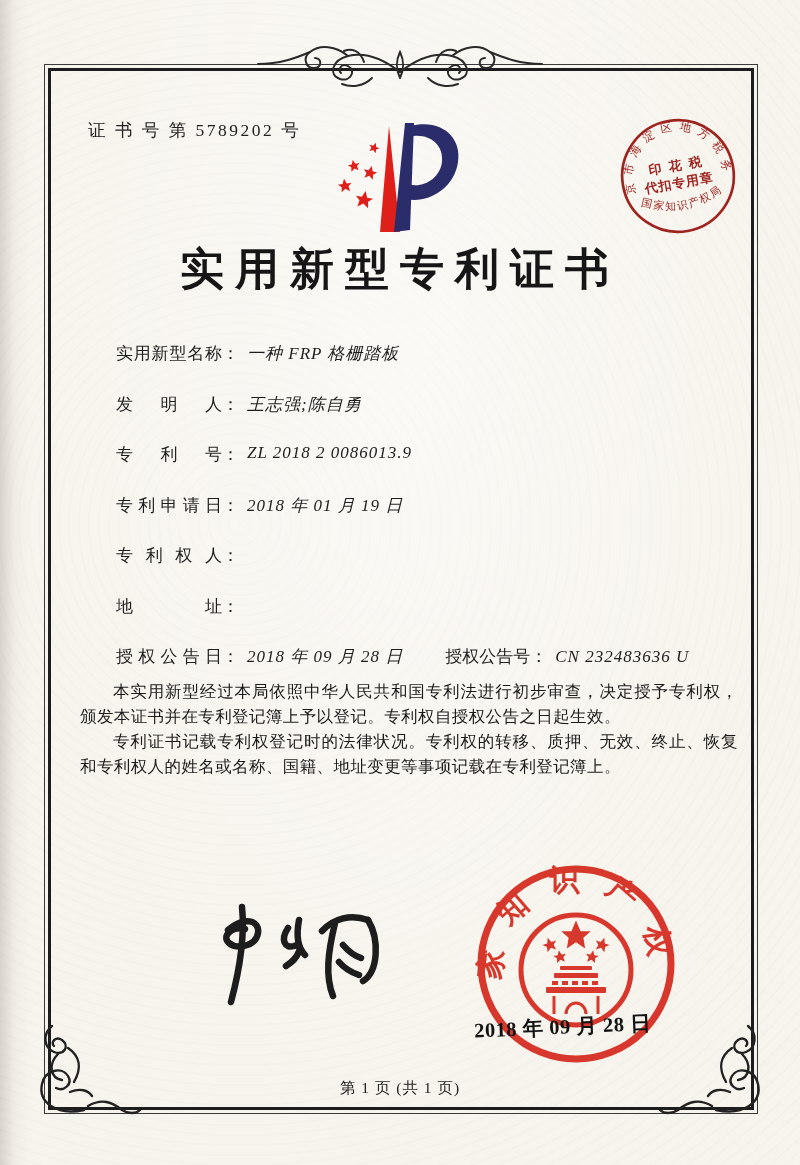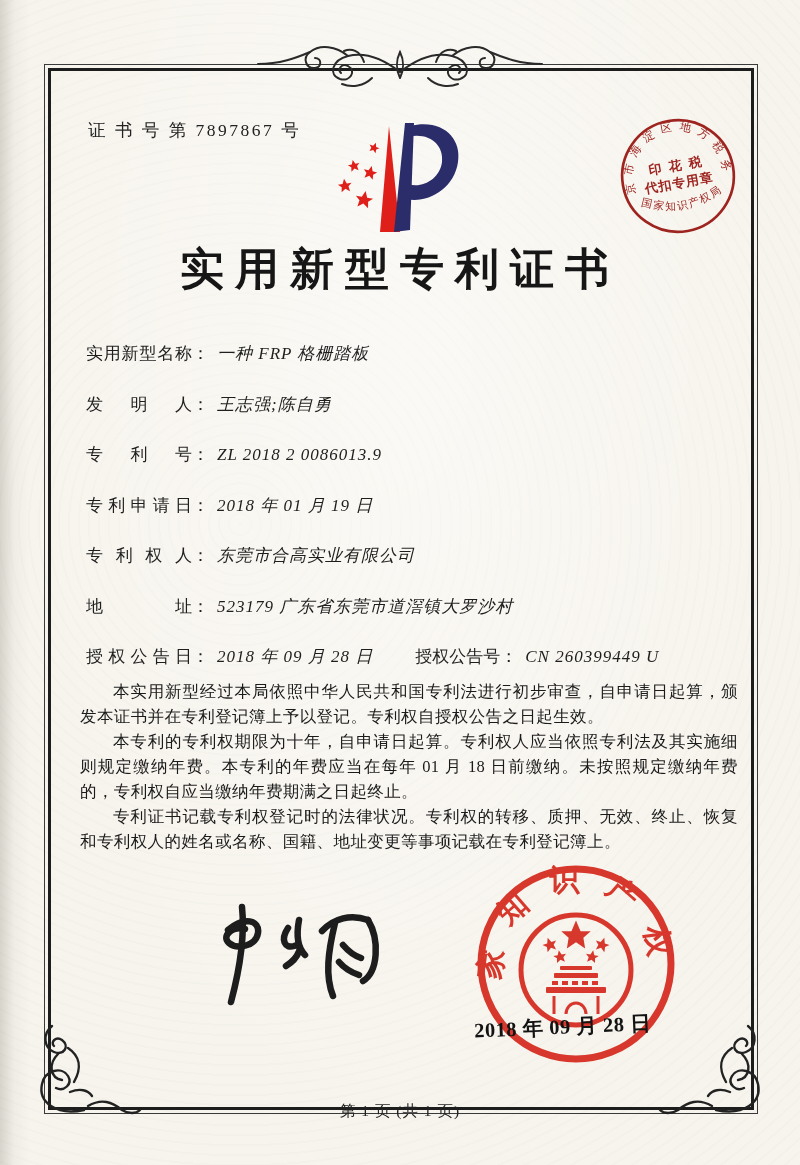--- a/index.html
+++ b/index.html
@@ -34,21 +34,21 @@
   .title{
     position:absolute;left:0;top:240px;width:800px;
     text-align:center;font-size:44px;font-weight:600;color:#161616;
     letter-spacing:11px;
   }
   .fields{
     position:absolute;left:86px;top:342px;width:622px;
     display:flex;flex-direction:column;gap:27.5px;
     font-size:17px;color:#1e1e1e;
   }
-  .frow{display:flex;align-items:center;white-space:nowrap;}
+  .frow{display:flex;align-items:flex-start;white-space:nowrap;margin-left:30px;}
   .flabel{
     display:inline-block;width:106px;
     text-align:justify;text-align-last:justify;
   }
   .flabel-auto{display:inline-block;}
   .fcolon{display:inline-block;margin-right:8px;}
   .fvalue{letter-spacing:1px;font-style:italic;}
   .pair2{margin-left:42px;}
   .paras{
     position:absolute;left:80px;top:679px;width:658px;
@@ -61,21 +61,21 @@
     font-size:19px;color:#1c1c1c;line-height:37px;letter-spacing:3px;
   }
   .signature{position:absolute;left:182px;top:898px;}
   .seal{position:absolute;left:466px;top:854px;}
   .seal-date{
     position:absolute;left:474px;top:1012px;width:210px;
     font-size:20.5px;font-weight:700;color:#131313;letter-spacing:.5px;
     transform:rotate(-2.5deg);white-space:nowrap;
   }
   .footer{
-    position:absolute;left:0;top:1101px;width:800px;
+    position:absolute;left:0;top:1078px;width:800px;
     text-align:center;font-size:15.5px;color:#222;letter-spacing:1px;
   }
   .tax-stamp{position:absolute;left:616px;top:114px;transform:rotate(-10deg);}
   .orn-top{position:absolute;left:252px;top:38px;}
   .orn-bl{position:absolute;left:26px;top:1022px;}
   .orn-br{position:absolute;left:656px;top:1022px;transform:scaleX(-1);}
   svg text{font-family:"Liberation Serif","DejaVu Serif",serif;}
 </style>
 </head>
 <body>
@@ -120,21 +120,21 @@
     <g fill="none" stroke="#222" stroke-width="2.4" stroke-linecap="round">
       <path d="M58,88 C30,94 12,80 16,62 C19,48 36,44 42,54 C47,62 38,70 30,66"></path>
       <path d="M26,4 C16,12 18,26 28,30 C38,34 44,24 36,18 C30,14 24,20 28,24"></path>
       <path d="M32,32 C22,42 24,56 36,58"></path>
       <path d="M48,60 C56,46 54,34 42,26"></path>
       <path d="M62,84 C76,76 86,80 96,88 C102,92 110,92 114,88"></path>
       <path d="M44,70 C54,66 62,68 66,74"></path>
     </g>
   </svg>
 
-  <div class="cert-number">证 书 号 第 7897867 号</div>
+  <div class="cert-number">证 书 号 第 5789202 号</div>
 
   <svg class="tax-stamp" width="124" height="124" viewBox="0 0 120 120">
     <circle cx="60" cy="60" r="54" fill="none" stroke="#9e2420" stroke-width="2.6"></circle>
     <defs>
       <path id="taxTop" d="M 18.7,75 A 44 44 0 1 1 101.3,75"></path>
       <path id="taxBottom" d="M 20,82 Q 60,102 100,82"></path>
     </defs>
     <text font-size="11" fill="#9e2420" letter-spacing="6.5">
       <textPath href="#taxTop" startOffset="50%" text-anchor="middle">北京市海淀区地方税务局</textPath>
     </text>
@@ -183,40 +183,37 @@
         <span class="fvalue">ZL 2018 2 0086013.9</span>
     </div>
     <div class="frow">
       <span class="flabel">专利申请日</span>
         <span class="fcolon">：</span>
         <span class="fvalue">2018 年 01 月 19 日</span>
     </div>
     <div class="frow">
       <span class="flabel">专利权人</span>
         <span class="fcolon">：</span>
-        <span class="fvalue">东莞市合高实业有限公司</span>
     </div>
     <div class="frow">
       <span class="flabel">地址</span>
         <span class="fcolon">：</span>
-        <span class="fvalue">523179 广东省东莞市道滘镇大罗沙村</span>
     </div>
     <div class="frow">
       <span class="flabel">授权公告日</span>
         <span class="fcolon">：</span>
         <span class="fvalue">2018 年 09 月 28 日</span>
       <span class="pair2">
-        <span class="flabel-auto">授权公告号</span><span class="fcolon">：</span><span class="fvalue">CN 260399449 U</span>
+        <span class="flabel-auto">授权公告号</span><span class="fcolon">：</span><span class="fvalue">CN 232483636 U</span>
       </span>
     </div>
   </div>
 
   <div class="paras">
-    <p>本实用新型经过本局依照中华人民共和国专利法进行初步审查，自申请日起算，颁发本证书并在专利登记簿上予以登记。专利权自授权公告之日起生效。</p>
-    <p>本专利的专利权期限为十年，自申请日起算。专利权人应当依照专利法及其实施细则规定缴纳年费。本专利的年费应当在每年 01 月 18 日前缴纳。未按照规定缴纳年费的，专利权自应当缴纳年费期满之日起终止。</p>
+    <p>本实用新型经过本局依照中华人民共和国专利法进行初步审查，决定授予专利权，颁发本证书并在专利登记簿上予以登记。专利权自授权公告之日起生效。</p>
     <p>专利证书记载专利权登记时的法律状况。专利权的转移、质押、无效、终止、恢复和专利权人的姓名或名称、国籍、地址变更等事项记载在专利登记簿上。</p>
   </div>
 
 
   <svg class="signature" width="215" height="125" viewBox="0 0 215 125">
     <g fill="none" stroke="#1d1d1d" stroke-width="6.5" stroke-linecap="round" stroke-linejoin="round">
       <path d="M46,32 C62,18 78,22 76,35 C74,48 55,52 47,45 C39,38 50,28 63,31"></path>
       <path d="M60,9 C63,38 57,74 49,104"></path>
       <path d="M106,30 C98,42 103,51 112,48 C123,44 117,60 104,68"></path>
       <path d="M117,22 C114,38 116,50 123,57"></path>

